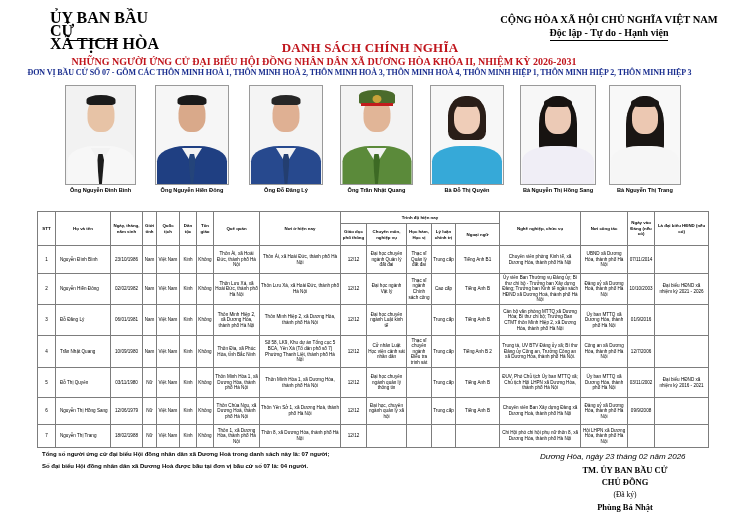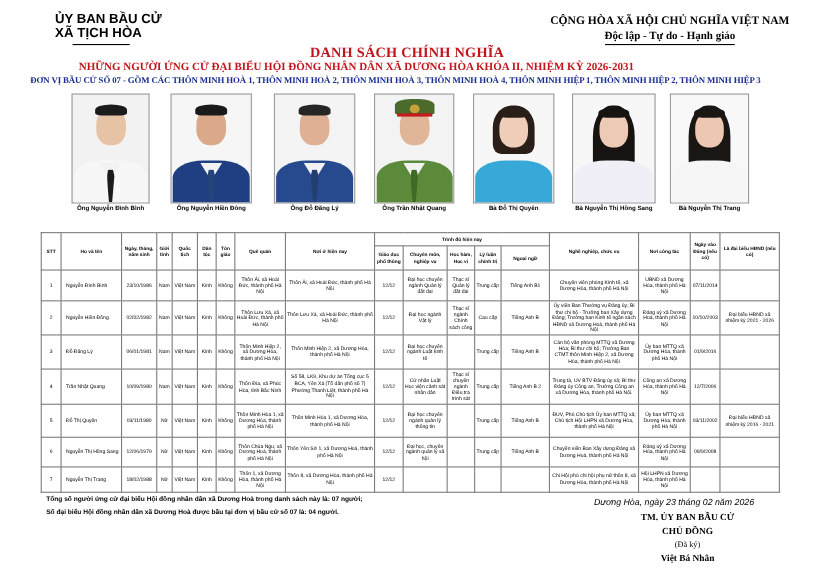--- a/index.html
+++ b/index.html
@@ -1,19 +1,19 @@
 <!DOCTYPE html>
 <html><head>
 <meta charset="utf-8">
 <style>
   * { box-sizing: border-box; margin: 0; padding: 0; }
   html, body { width: 740px; height: 523px; background: #ffffff; overflow: hidden; }
   body { position: relative; font-family: "Liberation Serif", serif; color: #000; }
 
-  .hdr-left { position: absolute; left: 50px; top: 11px; width: 110px; text-align: left; font-family: Liberation Sans, sans-serif; font-weight: bold; font-size: 12px; line-height: 13px; }
+  .hdr-left { position: absolute; left: 50px; top: 11px; width: 110px; text-align: left; font-family: Liberation Serif, serif; font-weight: bold; font-size: 16px; line-height: 13px; }
   .hdr-left .line2 { letter-spacing: 0.1px; }
   .hdr-left .rule { position: absolute; left: 16px; top: 29px; width: 52px; border-top: 1px solid #000; }
   .hdr-right { position: absolute; left: 474px; top: 13px; width: 270px; text-align: center; font-weight: bold; font-size: 10.5px; line-height: 13px; }
   .hdr-right .motto { display: inline-block; font-size: 10px; border-bottom: 1px solid #000; padding-bottom: 1px; }
 
   .title1 { position: absolute; left: 0; top: 40px; width: 740px; text-align: center; color: #c0151c; font-weight: bold; font-size: 13px; letter-spacing: 0.2px; }
   .title2 { position: absolute; left: 0; top: 56px; width: 648px; text-align: center; color: #c0151c; font-weight: bold; font-size: 10px; }
   .title3 { position: absolute; left: 0; top: 68px; width: 719px; text-align: center; color: #1a2e8f; font-weight: bold; font-size: 8px; letter-spacing: -0.1px; white-space: nowrap; }
 
   .photos { position: absolute; left: 0; top: 85px; width: 740px; height: 115px; }
@@ -37,21 +37,21 @@
 </head>
 <body>
 
 <div class="hdr-left">
   <div>ỦY BAN BẦU CỬ</div>
   <div class="line2">XÃ TỊCH HÒA</div>
   <div class="rule"></div>
 </div>
 <div class="hdr-right">
   <div>CỘNG HÒA XÃ HỘI CHỦ NGHĨA VIỆT NAM</div>
-  <div class="motto">Độc lập - Tự do - Hạnh giáo</div>
+  <div class="motto">Độc lập - Tự do - Hạnh viện</div>
 </div>
 
 <div class="title1">DANH SÁCH CHÍNH NGHĨA</div>
 <div class="title2">NHỮNG NGƯỜI ỨNG CỬ ĐẠI BIỂU HỘI ĐỒNG NHÂN DÂN XÃ DƯƠNG HÒA KHÓA II, NHIỆM KỲ 2026-2031</div>
 <div class="title3">ĐƠN VỊ BẦU CỬ SỐ 07 - GỒM CÁC THÔN MINH HOÀ 1, THÔN MINH HOÀ 2, THÔN MINH HOÀ 3, THÔN MINH HOÀ 4, THÔN MINH HIỆP 1, THÔN MINH HIỆP 2, THÔN MINH HIỆP 3</div>
 
 <div class="photos" id="photos">
     <div class="photo-card" style="left: 65px; width: 71px;">
     <div class="photo" style="background:#f2f2f2">
 
@@ -327,14 +327,14 @@
 </table>
 
 <div class="note" style="top:451px">Tổng số người ứng cử đại biểu Hội đồng nhân dân xã Dương Hoà trong danh sách này là: 07 người;</div>
 <div class="note" style="top:463px">Số đại biểu Hội đồng nhân dân xã Dương Hoà được bầu tại đơn vị bầu cử số 07 là: 04 người.</div>
 
 <div>
   <div style="position:absolute;left:540px;top:452px;width:210px;text-align:left;font-family:Liberation Sans, sans-serif;font-style:italic;font-size:8px;">Dương Hòa, ngày 23 tháng 02 năm 2026</div>
   <div style="position:absolute;left:520px;top:465px;width:210px;text-align:center;font-family:'Liberation Serif',serif;font-weight:bold;font-size:8.5px;">TM. ỦY BAN BẦU CỬ</div>
   <div style="position:absolute;left:520px;top:477px;width:210px;text-align:center;font-family:'Liberation Serif',serif;font-weight:bold;font-size:8.5px;">CHỦ ĐỒNG</div>
   <div style="position:absolute;left:520px;top:490px;width:210px;text-align:center;font-family:'Liberation Serif',serif;font-size:7.5px;">(Đã ký)</div>
-  <div style="position:absolute;left:520px;top:502px;width:210px;text-align:center;font-family:'Liberation Serif',serif;font-weight:bold;font-size:8.5px;">Việt Bá Nhân</div>
+  <div style="position:absolute;left:520px;top:502px;width:210px;text-align:center;font-family:'Liberation Serif',serif;font-weight:bold;font-size:8.5px;">Phùng Bá Nhật</div>
 </div>
 
 </body></html>

